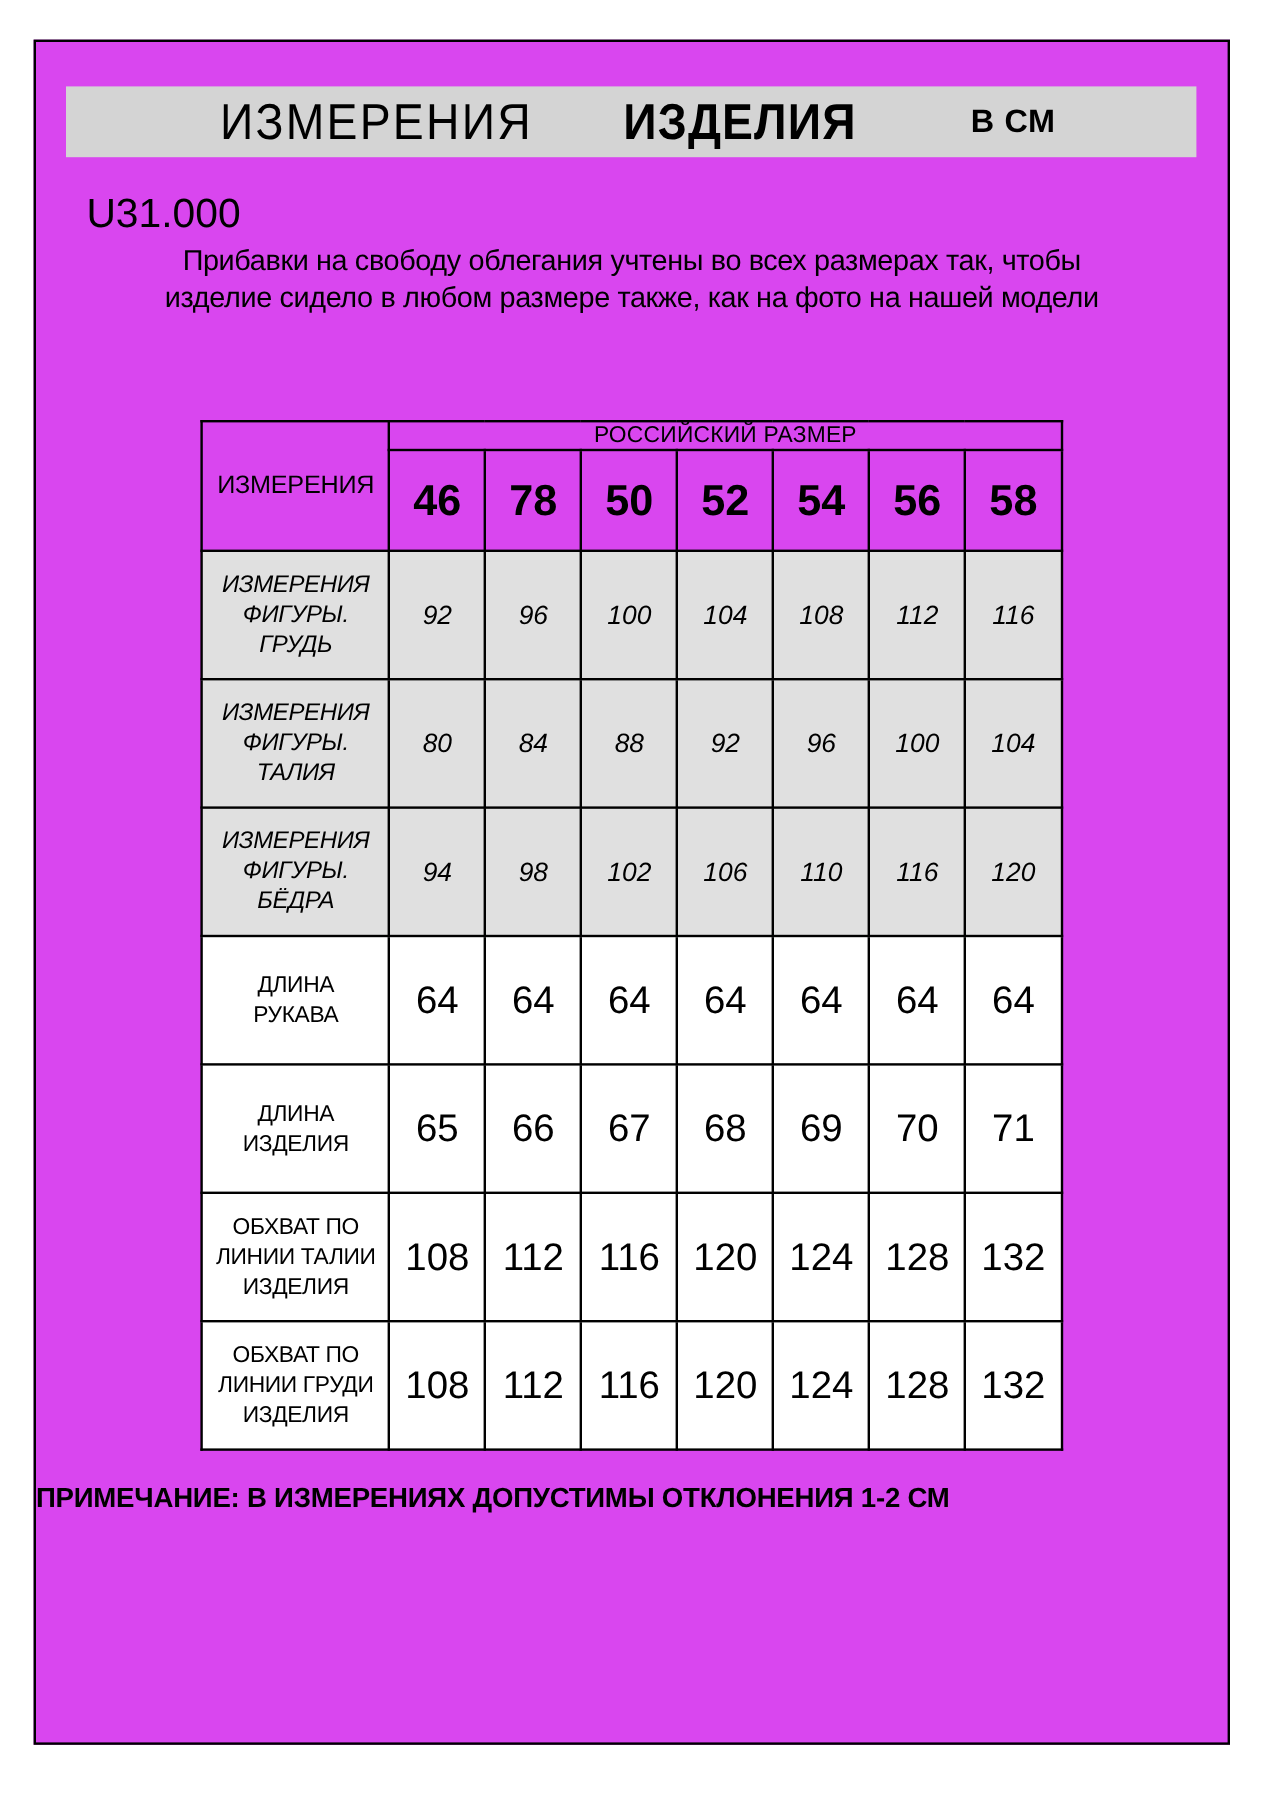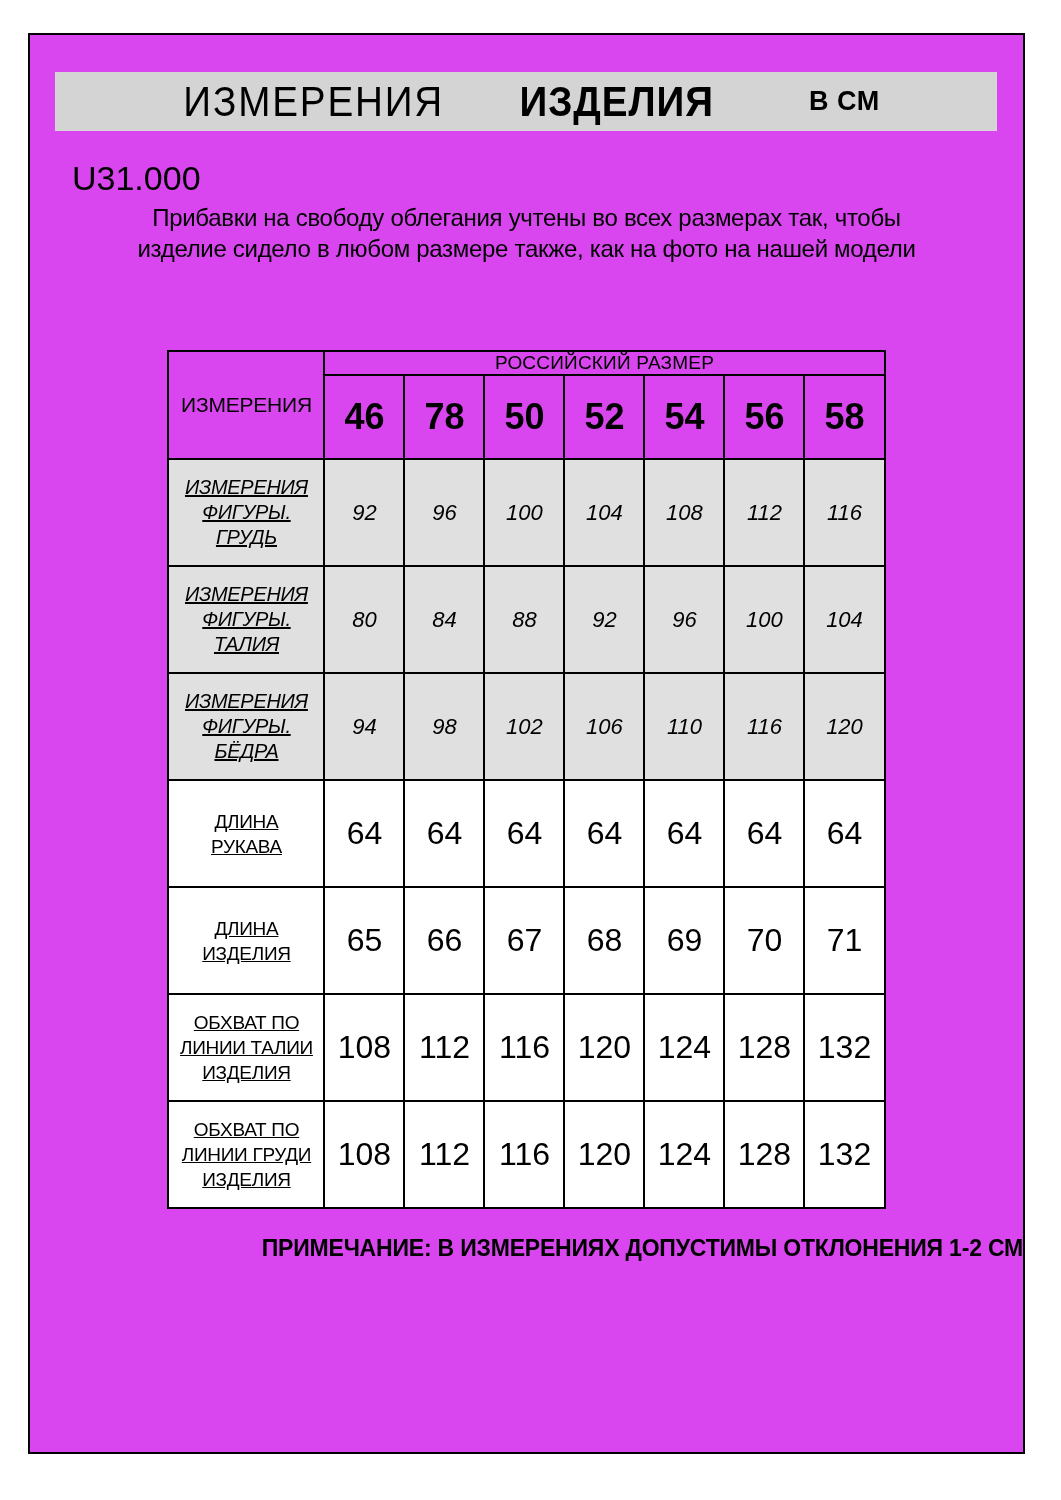--- a/index.html
+++ b/index.html
@@ -87,32 +87,31 @@
   .size-table tr.sizes-row th {
     font-size: 36px;
     font-weight: 700;
   }
   .size-table tbody tr { height: 107px; }
   .size-table .row-label {
     font-size: 19px;
     line-height: 25px;
     padding: 0 10px;
     letter-spacing: -0.3px;
-    text-decoration: underline;
   }
   .size-table td { font-size: 32px; }
 
   .size-table tr.figure { background: #e0e0e0; font-style: italic; }
   .size-table tr.figure .row-label { font-size: 20px; }
   .size-table tr.figure td { font-size: 22px; }
   .size-table tr.product { background: #ffffff; }
 
   .note {
     margin-top: 26px;
-    text-align: right;
+    text-align: left;
     font-size: 23px;
     font-weight: 700;
     letter-spacing: -0.2px;
   }
 </style>
 </head>
 <body>
 
 <div class="page-frame">
 

